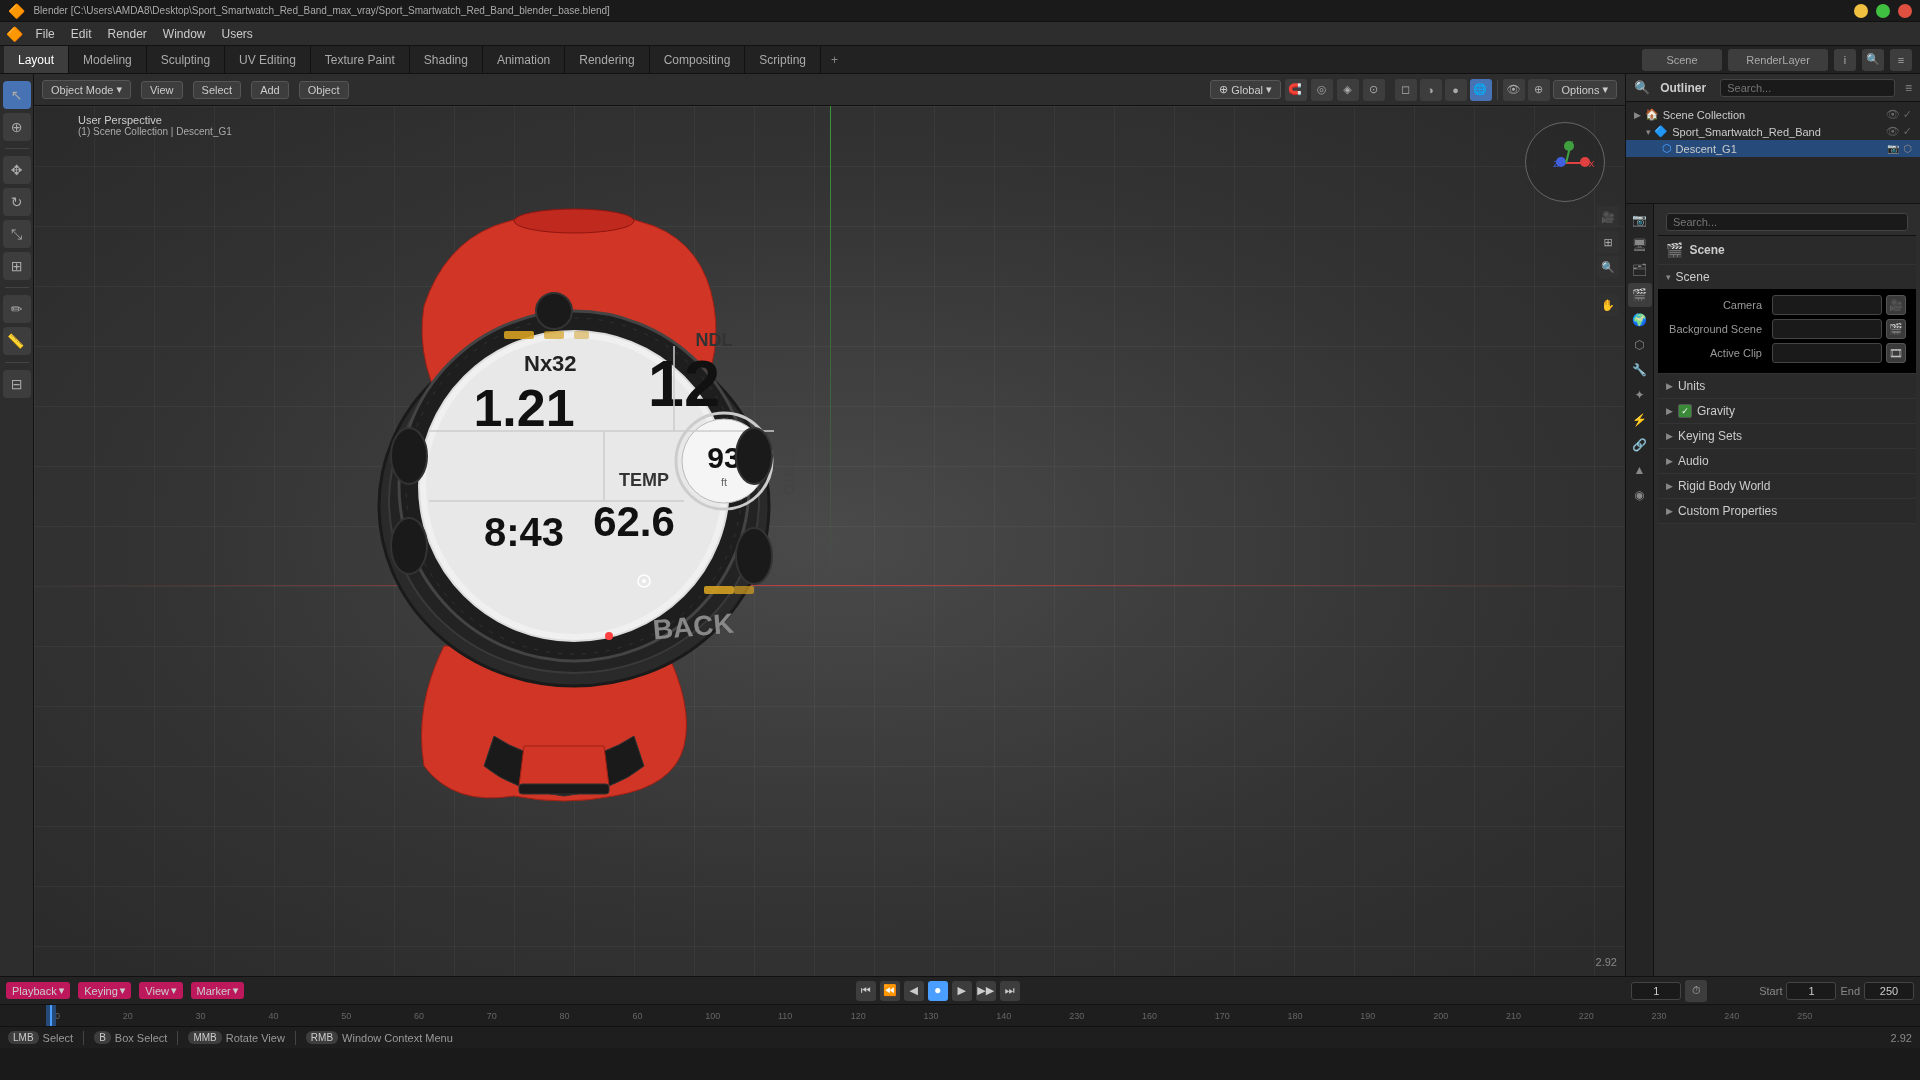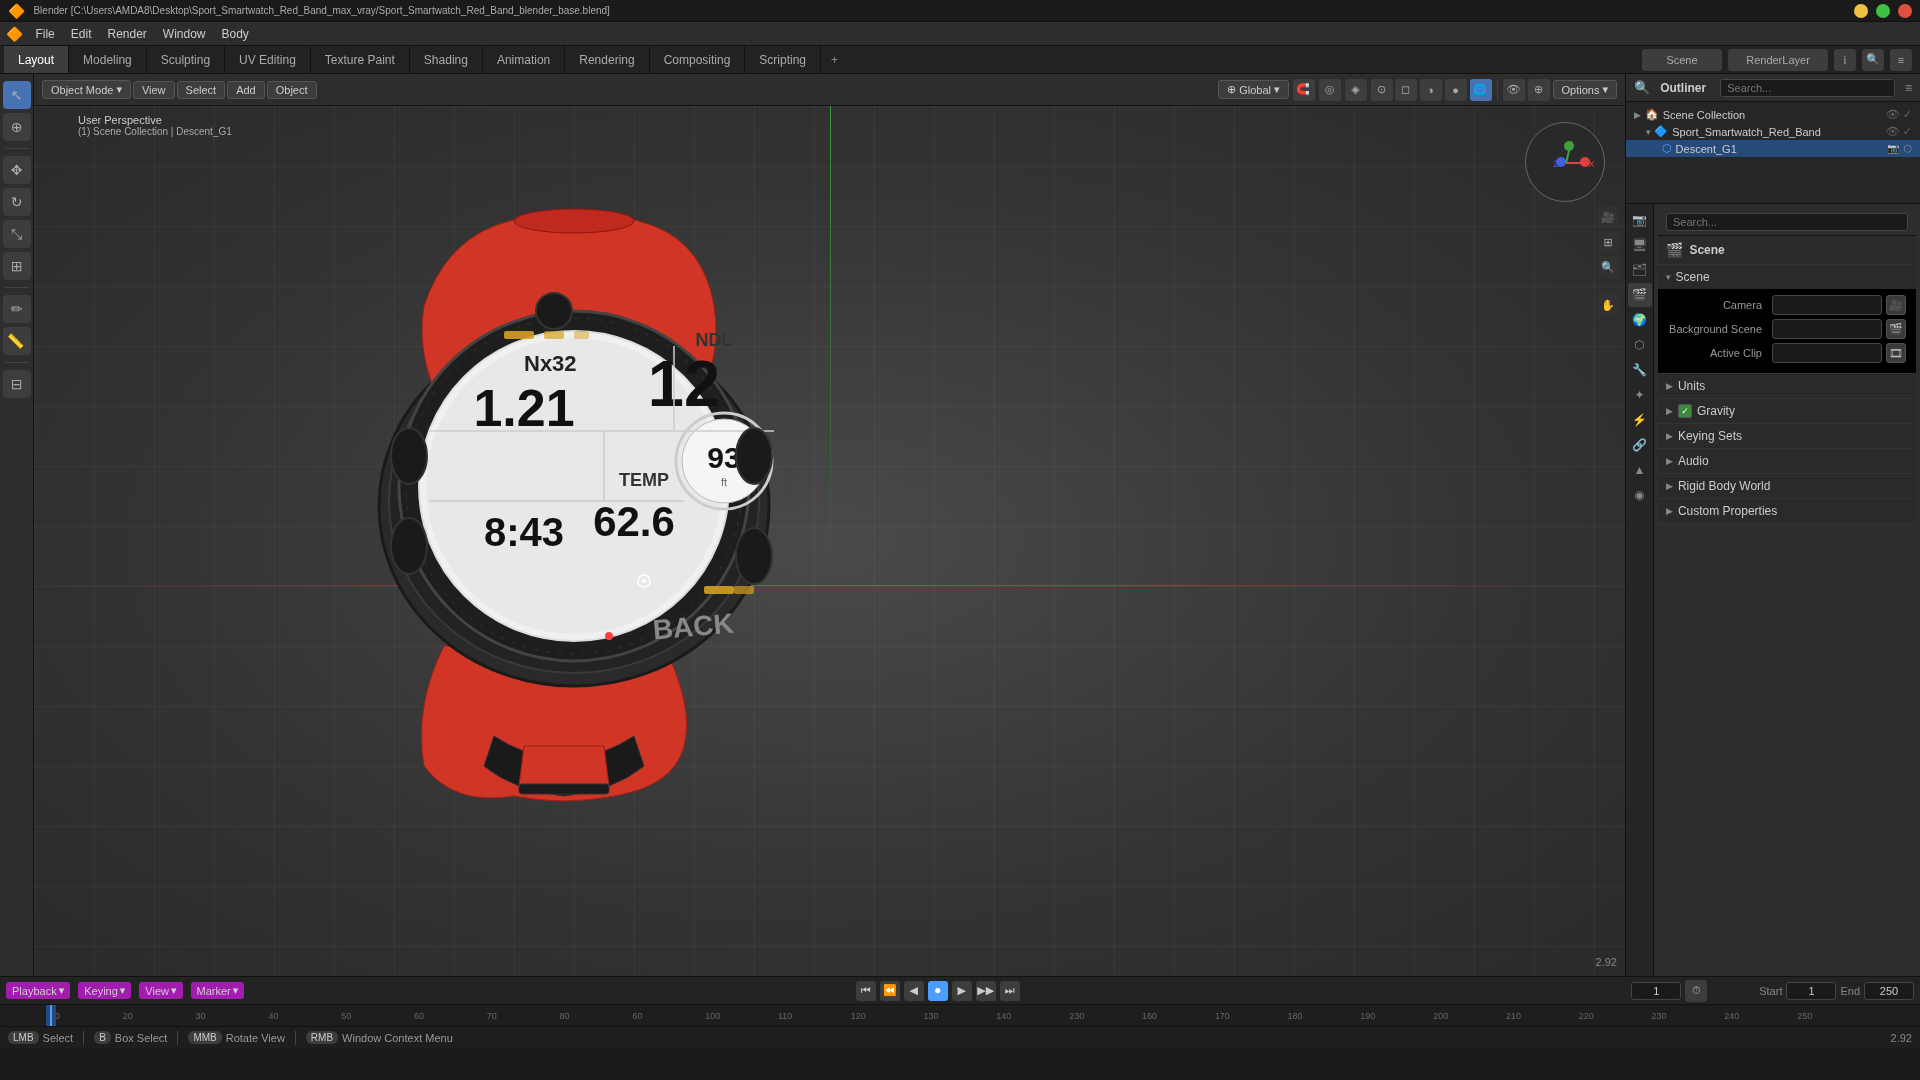--- a/index.html
+++ b/index.html
@@ -118,21 +118,21 @@
       margin: 4px 0;
     }
 
     
     #viewport-header {
       height: 32px;
       background: #2d2d2d;
       display: flex;
       align-items: center;
       padding: 0 8px;
-      gap: 2px;
+      gap: 10px;
       border-bottom: 1px solid #111;
       position: relative;
     }
     .header-btn {
       padding: 2px 8px;
       background: #3d3d3d;
       border: 1px solid #555;
       border-radius: 3px;
       color: #ccc;
       font-size: 11px;
@@ -436,21 +436,21 @@
       display: flex;
       align-items: center;
       padding: 0 6px;
       gap: 8px;
     }
     .timeline-dropdown {
       display: flex;
       align-items: center;
       gap: 2px;
       padding: 2px 6px;
-      background: #a21caf;
+      background: #be185d;
       border-radius: 3px;
       cursor: pointer;
       font-size: 11px;
       color: #ccc;
     }
     .playback-controls {
       display: flex;
       align-items: center;
       gap: 4px;
     }
@@ -574,21 +574,21 @@
     <span class="title-btn btn-close"></span>
   </div>
 </div>
 
 <div id="menu-bar">
   <span style="font-size:14px;margin-right:4px;">🔶</span>
   <span class="menu-item">File</span>
   <span class="menu-item">Edit</span>
   <span class="menu-item">Render</span>
   <span class="menu-item">Window</span>
-  <span class="menu-item">Body</span>
+  <span class="menu-item">Users</span>
 </div>
 
 <div id="workspace-tabs">
   <div class="workspace-tab active">Layout</div>
   <div class="workspace-tab">Modeling</div>
   <div class="workspace-tab">Sculpting</div>
   <div class="workspace-tab">UV Editing</div>
   <div class="workspace-tab">Texture Paint</div>
   <div class="workspace-tab">Shading</div>
   <div class="workspace-tab">Animation</div>

